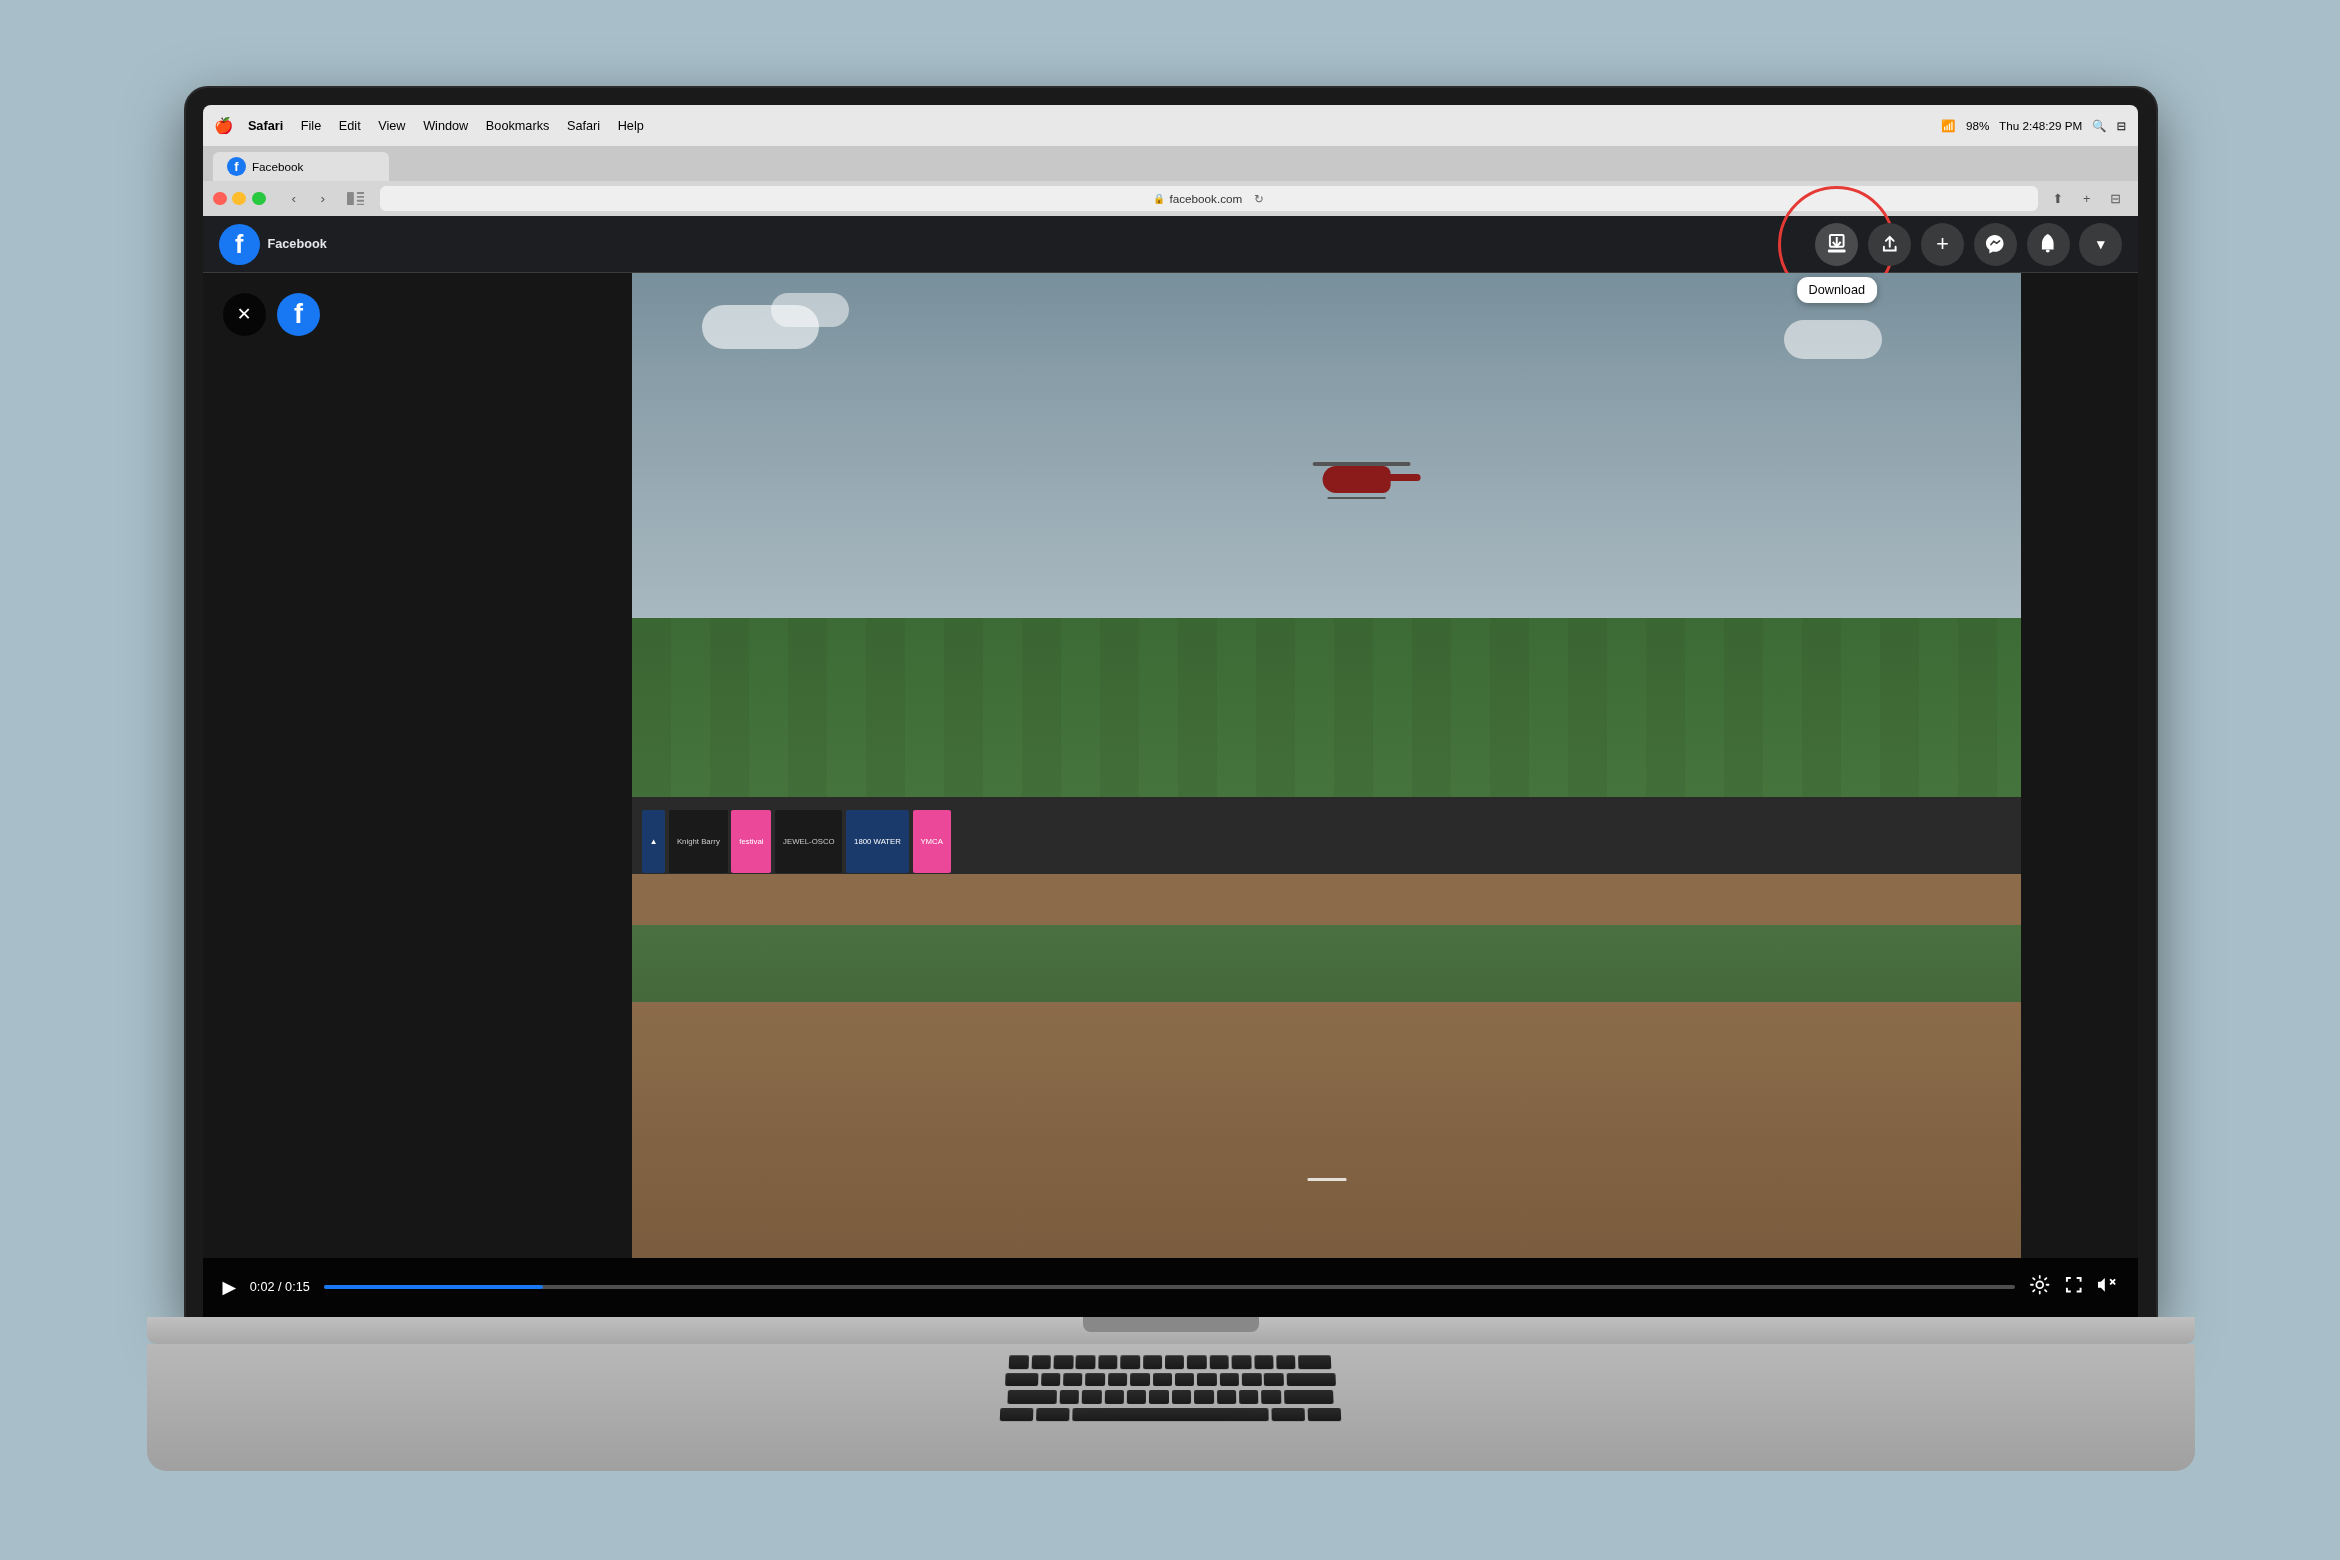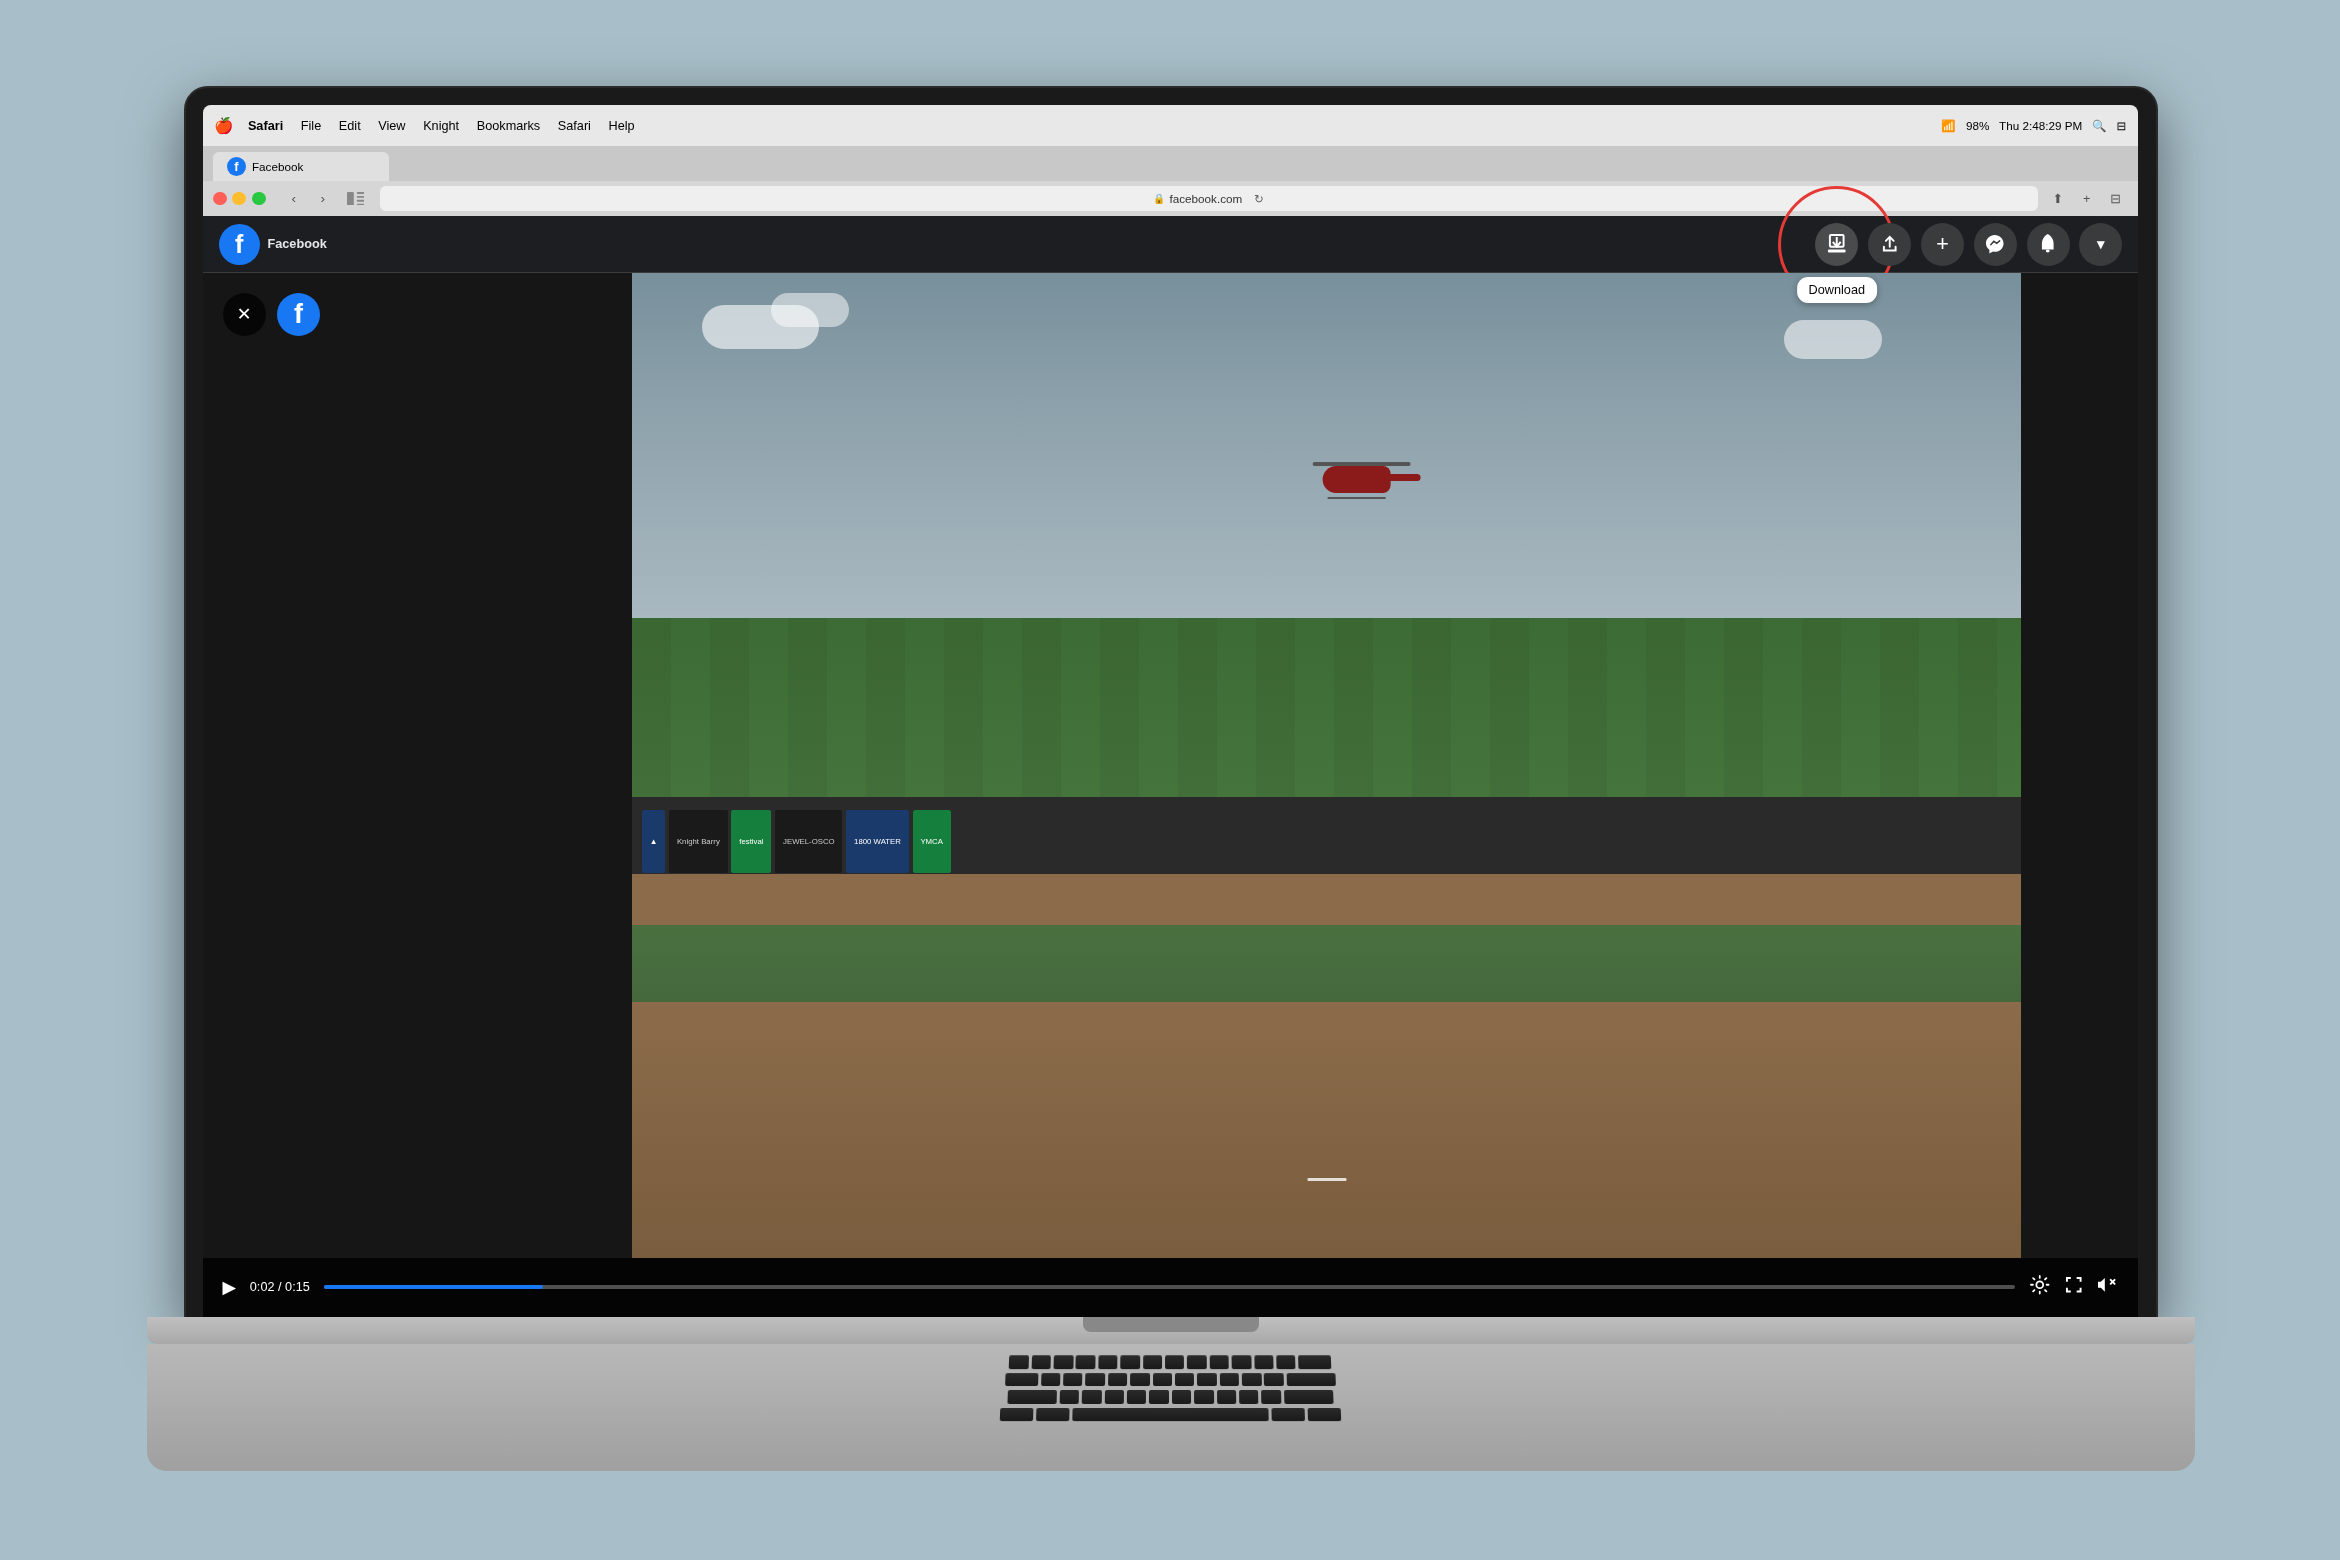--- a/index.html
+++ b/index.html
@@ -526,21 +526,21 @@
       display: flex;
       align-items: center;
       justify-content: center;
       padding: 0 7.8px;
       font-size: 7.8px;
       color: #ccc;
       white-space: nowrap;
     }
 
     .wall-banner.blue { background: #1a3a6b; color: white; }
-    .wall-banner.green { background: #15803d; color: white; text-align: right; }
+    .wall-banner.green { background: #ec4899; color: white; text-align: right; }
 
     
     .home-plate-mark {
       position: absolute;
       bottom: 12%;
       left: 50%;
       transform: translateX(-50%);
       width: 39px;
       height: 2.9px;
       background: rgba(255,255,255,0.8);
@@ -694,21 +694,21 @@
   <div class="laptop-screen-bezel">
     <div class="laptop-screen">
 
       <div class="macos-menubar">
         <span class="menubar-apple">🍎</span>
         <span class="menubar-app">Safari</span>
         <div class="menubar-items">
           <span>File</span>
           <span>Edit</span>
           <span>View</span>
-          <span>Knight</span>
+          <span>Window</span>
           <span>Bookmarks</span>
           <span>Safari</span>
           <span>Help</span>
         </div>
         <div class="menubar-right">
           <span>📶</span>
           <span>98%</span>
           <span>Thu 2:48:29 PM</span>
           <span>🔍</span>
           <span>⊟</span>

